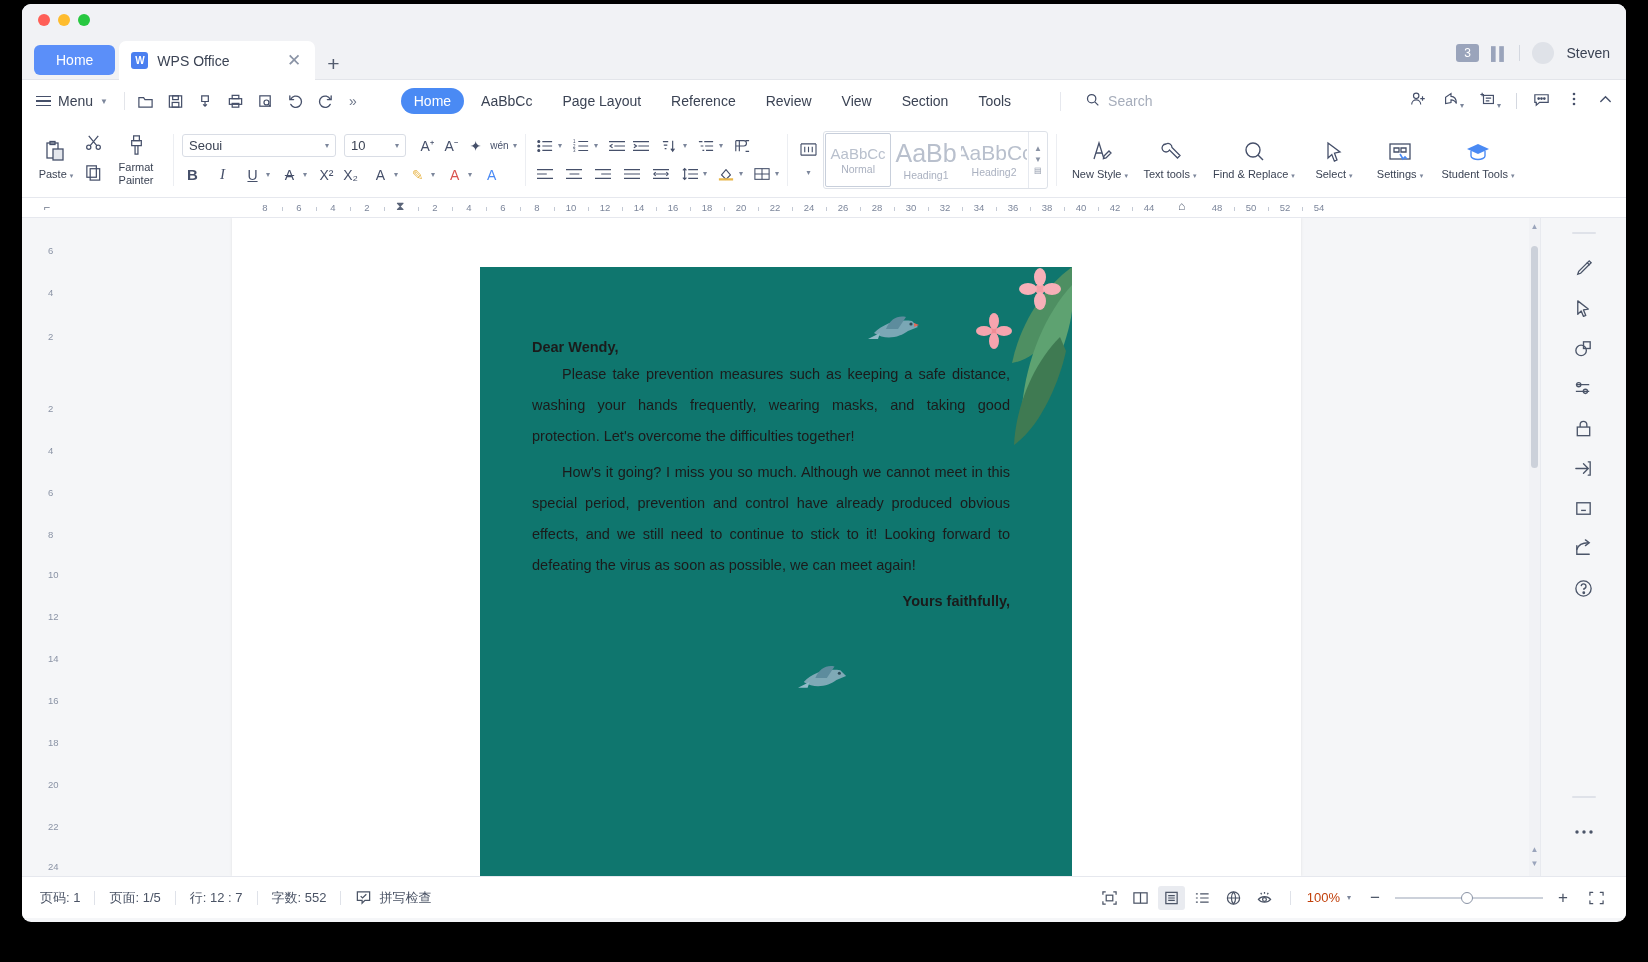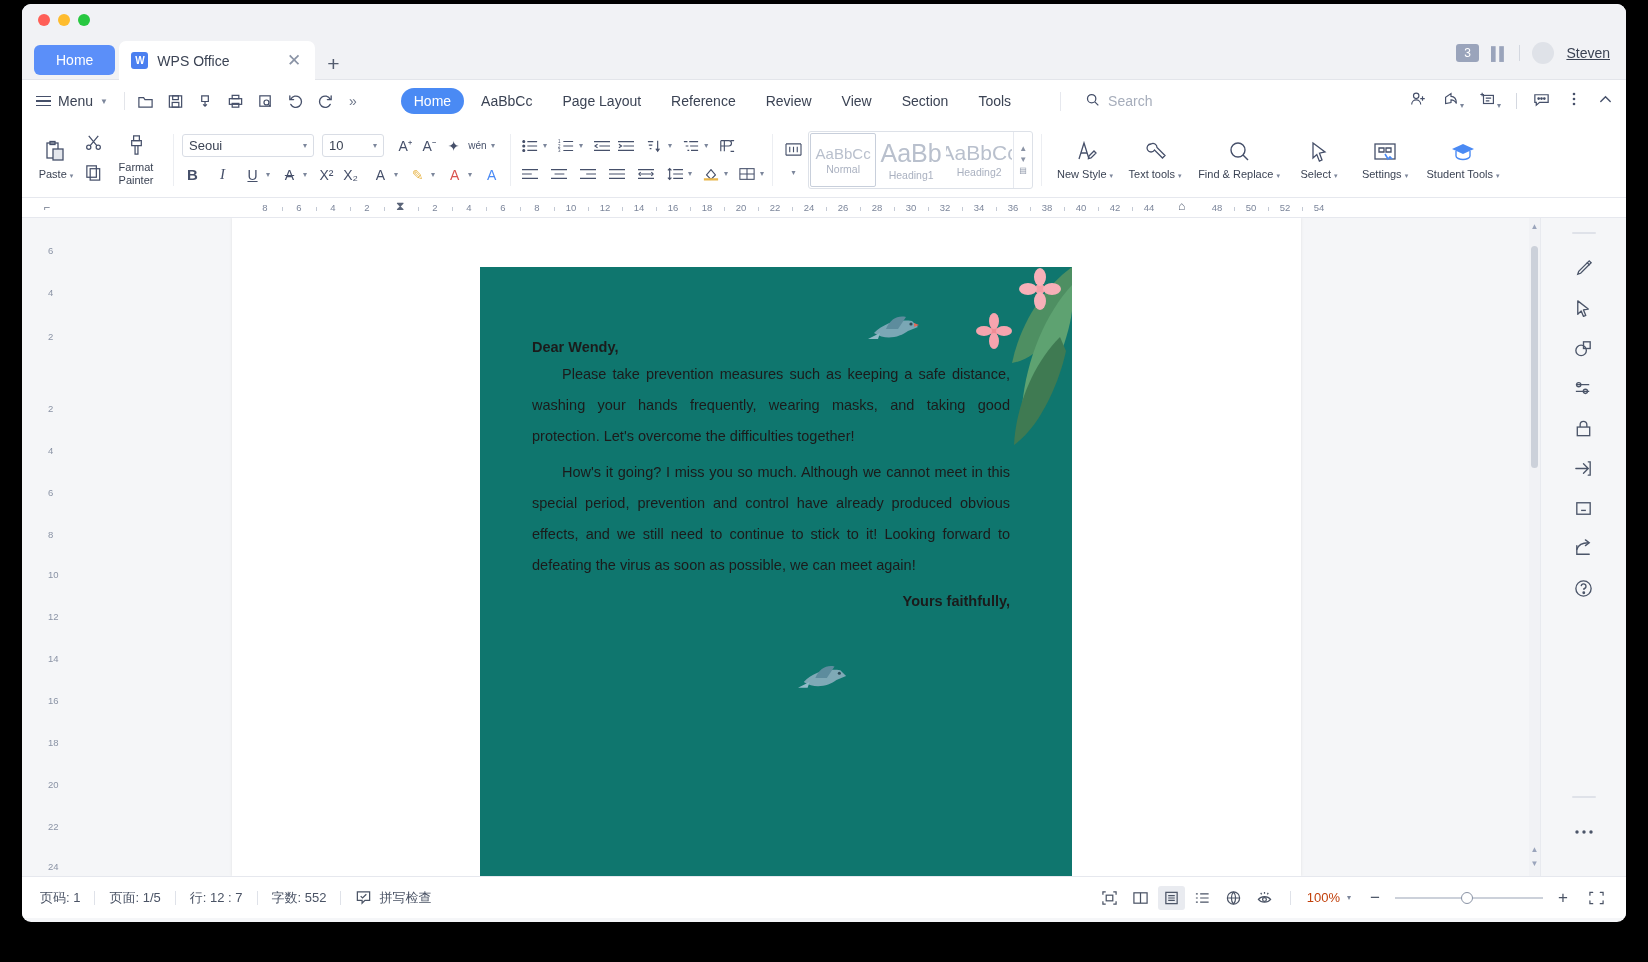--- a/index.html
+++ b/index.html
@@ -45,21 +45,21 @@
   .tab-close { color: #8a93a5; font-size: 17px; line-height: 1; padding: 0 4px; }
   .tab-add { font-size: 21px; color: #535c6e; padding: 0 12px 6px 12px; line-height: 1; }
   .tr-right { position: absolute; right: 16px; top: 32px; display: flex; align-items: center; gap: 12px; height: 34px; }
   .count-badge {
     background: #9aa4bb; color: #fff; font-size: 12px;
     padding: 2px 8px; border-radius: 3px;
   }
   .bars { color: #9aa4bb; font-size: 13px; letter-spacing: -1px; }
   .vsep { width: 1px; height: 16px; background: #d4d8e0; }
   .avatar { width: 22px; height: 22px; border-radius: 50%; background: #dfe2e8; }
-  .user-name { font-size: 14px; color: #3b4354; text-decoration: underline; }
+  .user-name { font-size: 14px; color: #3b4354; }
 
   
   .ribbonbar {
     position: relative; height: 42px; background: #fff;
     display: flex; align-items: center; padding: 0 14px;
   }
   .menu-btn { display: flex; align-items: center; gap: 7px; font-size: 14px; color: #3b4354; padding-right: 4px;}
   .hamb { display: inline-flex; flex-direction: column; gap: 3px; }
   .hamb i { display: block; width: 15px; height: 1.6px; background: #46506a; }
   .caret { font-size: 8px; color: #7c869b; }
@@ -86,21 +86,21 @@
             width: 48px; gap: 3px; color: #46506a; font-size: 11px; line-height: 1.15; text-align: center; }
   .bigbtn .lbl { color: #3b4354; }
   .sm-caret { font-size: 7px; color: #7c869b; }
   .stack2 { display: flex; flex-direction: column; align-items: center; gap: 7px; padding: 0 4px; color: #46506a;}
   .fontrows { display: flex; flex-direction: column; gap: 7px; }
   .frow { display: flex; align-items: center; gap: 3px; }
   .fontbox, .sizebox {
     height: 23px; border: 1px solid #d9dde5; border-radius: 3px; background: #fff;
     display: flex; align-items: center; padding: 0 6px; font-size: 13px; color: #3b4354;
   }
-  .fontbox { width: 132px; justify-content: space-between; }
+  .fontbox { width: 154px; justify-content: space-between; }
   .sizebox { width: 62px; justify-content: space-between; margin-left: 5px; }
   .tb { color: #46506a; display: inline-flex; align-items: center; justify-content: center;
         min-width: 21px; height: 21px; font-size: 14px; }
   .tb.bold { font-weight: bold; font-size: 15px; }
   .tb.ital { font-style: italic; font-family: "Liberation Serif", serif; font-size: 15px; }
   .stylegal {
     display: flex; align-items: center; border: 1px solid #dde1e8; border-radius: 3px;
     height: 58px; background: #fff; margin-left: 2px;
   }
   .sty { width: 66px; height: 54px; display: flex; flex-direction: column;

